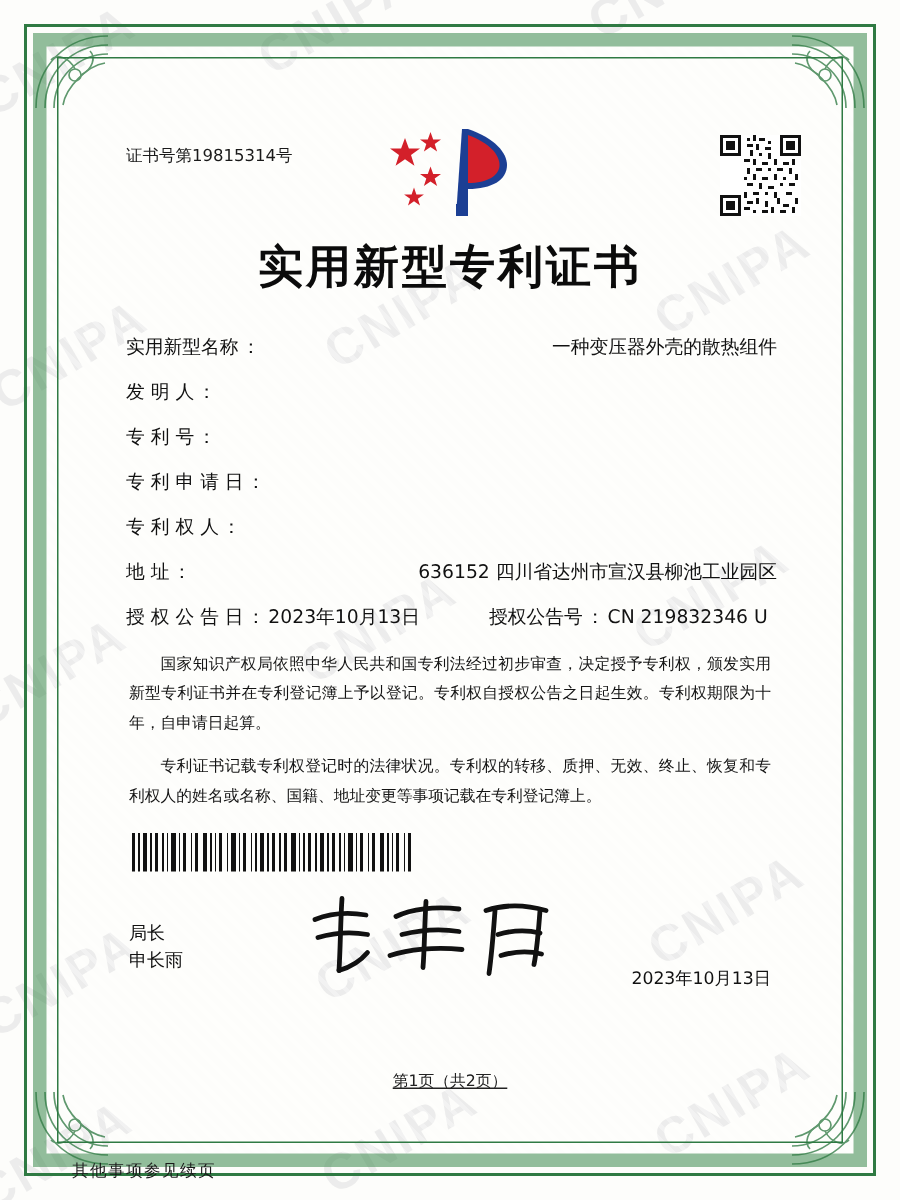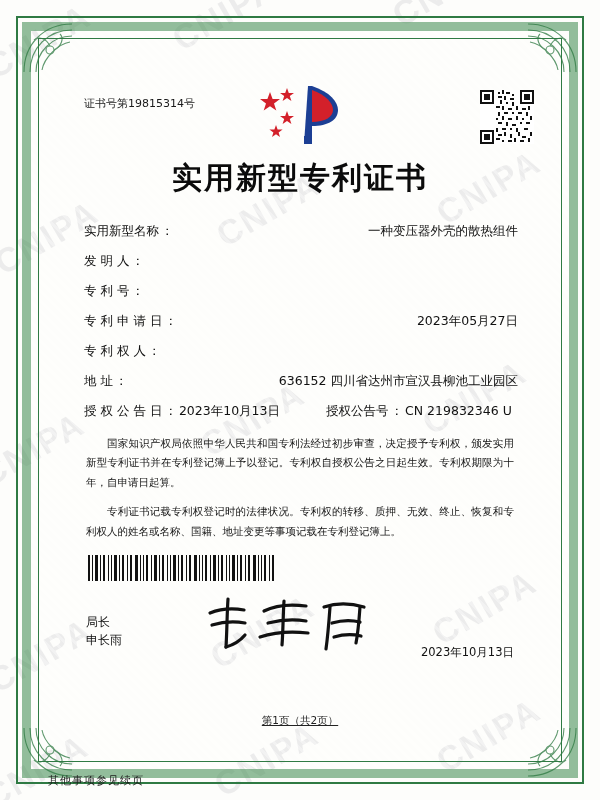--- a/index.html
+++ b/index.html
@@ -406,21 +406,20 @@
         <span class="f-label">发 明 人</span>
         <span class="f-colon">：</span>
       </div>
       <div class="field-row">
         <span class="f-label">专 利 号</span>
         <span class="f-colon">：</span>
       </div>
       <div class="field-row">
         <span class="f-label">专 利 申 请 日</span>
         <span class="f-colon">：</span>
-        <span class="f-value">2023年05月27日</span>
       </div>
       <div class="field-row">
         <span class="f-label">专 利 权 人</span>
         <span class="f-colon">：</span>
       </div>
       <div class="field-row">
         <span class="f-label">地 址</span>
         <span class="f-colon">：</span>
         <span class="f-value">636152 四川省达州市宣汉县柳池工业园区</span>
       </div>

